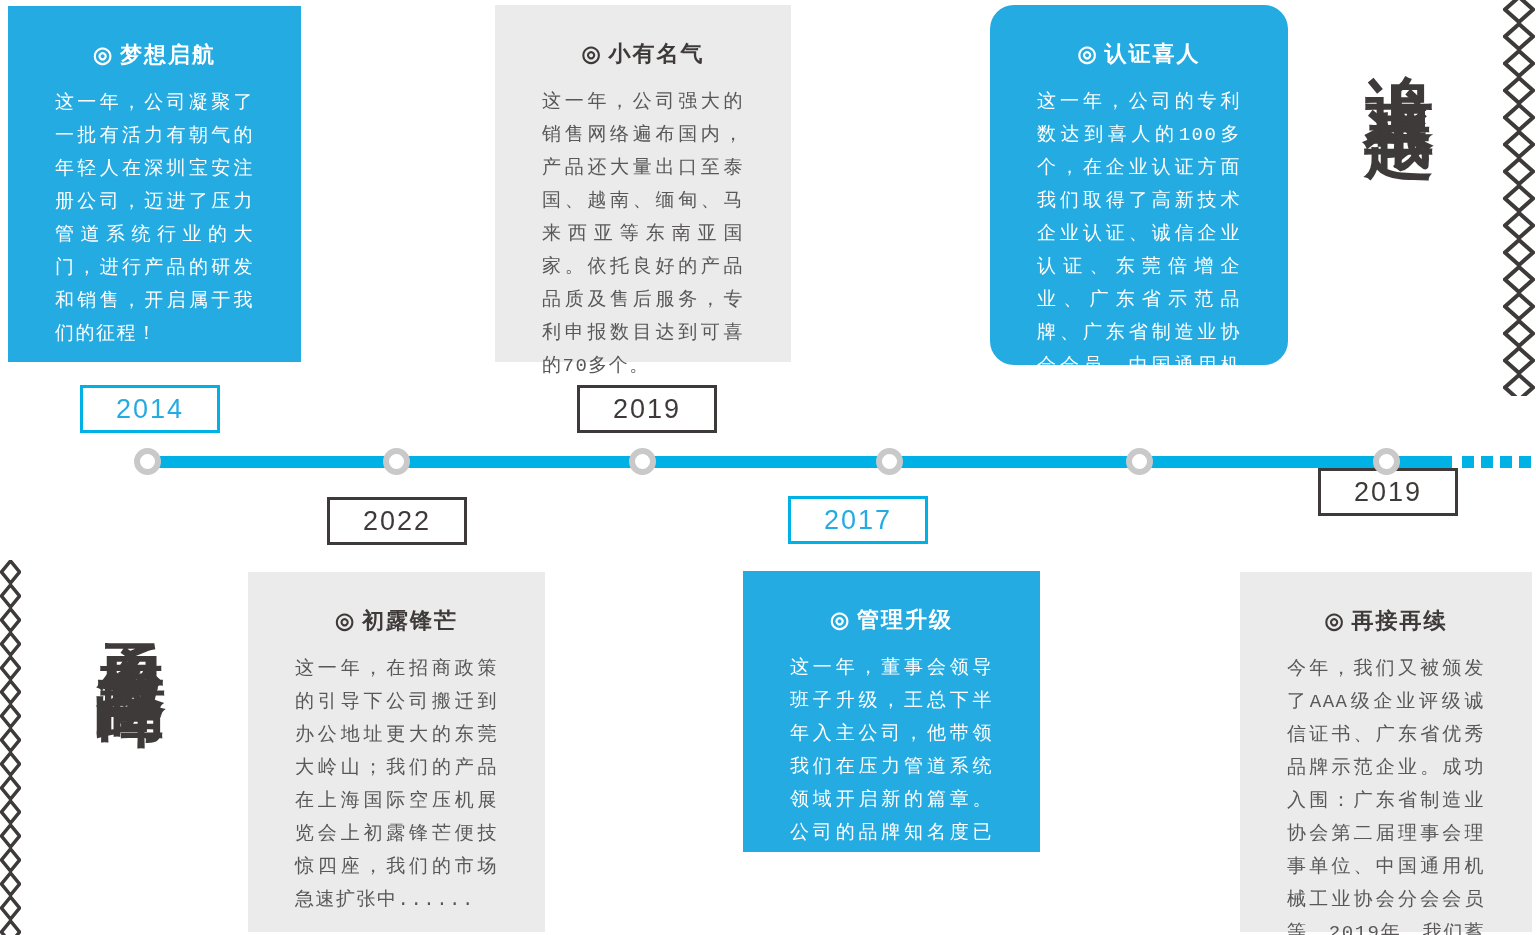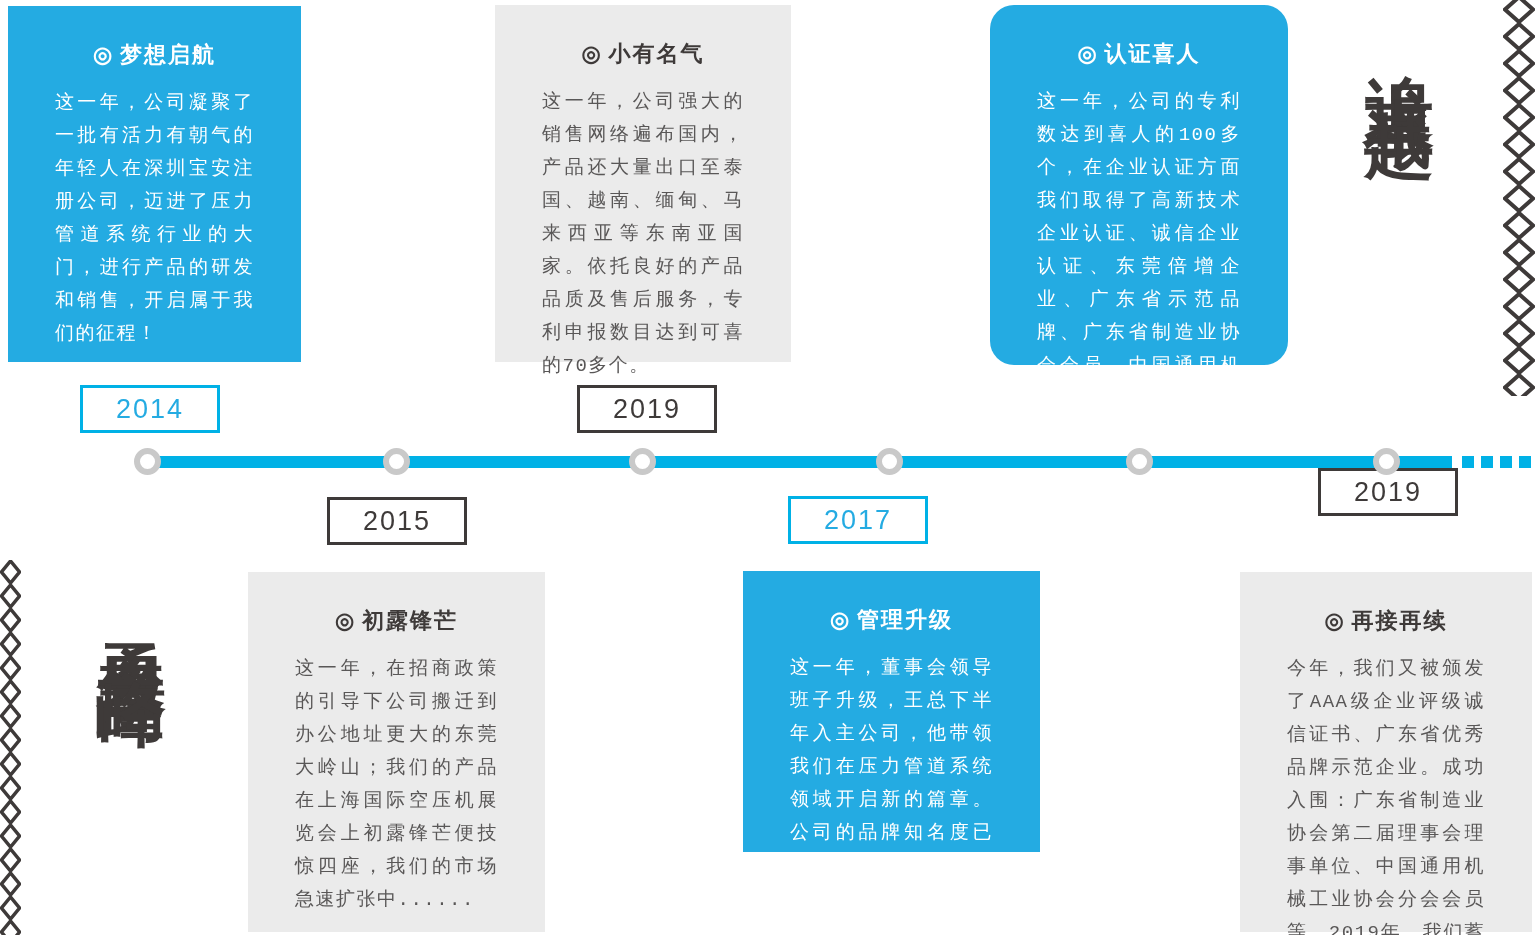--- a/index.html
+++ b/index.html
@@ -93,21 +93,21 @@
     <h3 class="ptitle"><span class="bullet">◎</span><span>管理升级</span></h3>
     <p class="pbody">这一年，董事会领导班子升级，王总下半年入主公司，他带领我们在压力管道系统领域开启新的篇章。公司的品牌知名度已经被全面打响，市场占有率与产品认可度不断提升，福斯特已然成为国内压力管道系统技术的引领者！</p>
   </section>
 
   <section class="panel gray p2019">
     <h3 class="ptitle"><span class="bullet">◎</span><span>再接再续</span></h3>
     <p class="pbody">今年，我们又被颁发了AAA级企业评级诚信证书、广东省优秀品牌示范企业。成功入围：广东省制造业协会第二届理事会理事单位、中国通用机械工业协会分会会员等。2019年，我们蓄势待发，为了更高目标、更快发展，必将再接再厉、继续努力，追求更优质量、更好服务！！</p>
   </section>
 
   <div class="yearbox blue-box y2014">2014</div>
-  <div class="yearbox dark-box y2015">2015</div>
+  <div class="yearbox dark-box y2015">2022</div>
   <div class="yearbox dark-box y2016">2019</div>
   <div class="yearbox blue-box y2017">2017</div>
   <div class="yearbox dark-box y2019">2019</div>
 
   <div class="tl-bar"></div>
   <div class="tl-dashes"></div>
   <div class="tl-node n1"></div>
   <div class="tl-node n2"></div>
   <div class="tl-node n3"></div>
   <div class="tl-node n4"></div>

